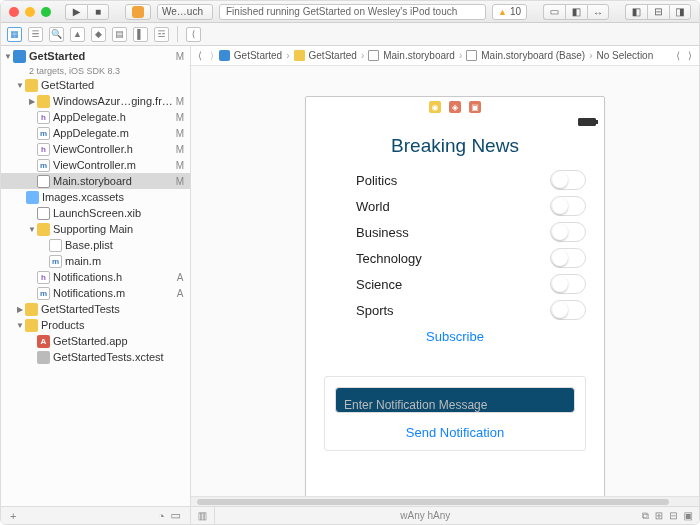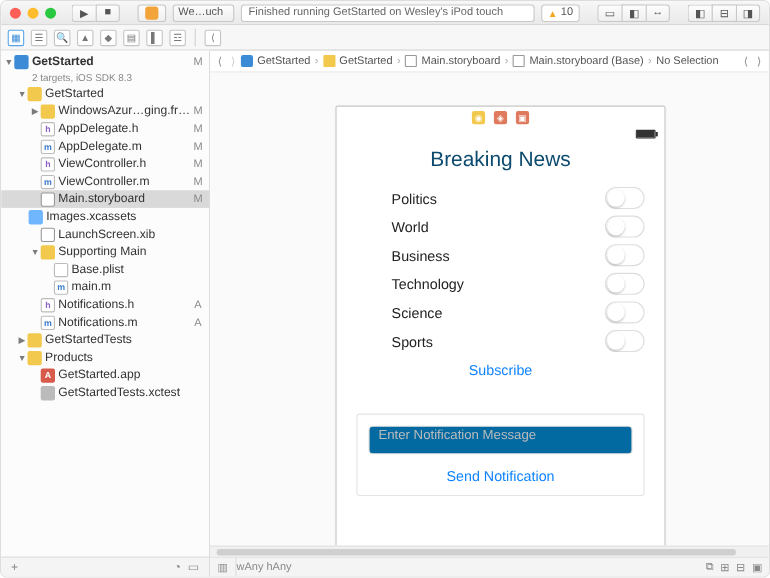--- a/index.html
+++ b/index.html
@@ -76,26 +76,26 @@
   .battery .fill{background:#333;height:100%;width:100%;}
 
   .dev-body{flex:1;display:flex;flex-direction:column;padding:6px 18px 10px;}
   .heading{font-size:19px;font-weight:500;text-align:center;margin-bottom:10px;color:#0c4a6e;}
   .opt-row{display:flex;align-items:center;justify-content:space-between;height:26px;font-size:13px;color:#222;}
   .opt-row .lab{padding-left:32px;}
   .switch{width:36px;height:20px;border-radius:10px;background:#fff;border:1px solid #ddd;position:relative;}
   .switch::after{content:"";position:absolute;left:1px;top:1px;width:16px;height:16px;border-radius:50%;background:#fff;box-shadow:0 1px 2px rgba(0,0,0,0.25);}
   .link-btn{color:#1084ff;font-size:13px;text-align:center;margin-top:6px;}
   .sect{border:1px solid #e4e4e4;border-radius:3px;margin-top:14px;padding:10px 10px 6px;}
-  .msg-field{width:100%;height:26px;border:1px solid #ddd;border-radius:4px;background:#0369a1;color:#bbb;font-size:12px;display:flex;align-items:flex-start;padding:0 8px;}
+  .msg-field{width:100%;height:26px;border:1px solid #ddd;border-radius:4px;background:#0c4a6e;color:#bbb;font-size:12px;display:flex;align-items:flex-end;padding:0 8px;}
 
   
   .bottombar{height:18px;border-top:1px solid #ddd;background:#f4f4f4;display:flex;align-items:center;font-size:10px;color:#888;}
   .bb-seg{flex:0 0 24px;text-align:center;border-right:1px solid #ddd;height:100%;display:flex;align-items:center;justify-content:center;}
-  .bb-center{flex:1;text-align:left;}
+  .bb-center{flex:1;text-align:center;}
   .bb-right{display:flex;gap:6px;padding:0 6px;}
 
   
   .hscroll{height:10px;background:#f0f0f0;border-top:1px solid #e2e2e2;position:relative;}
   .hscroll .thumb{position:absolute;left:6px;right:30px;top:2px;height:6px;background:#cfcfcf;border-radius:3px;}
 </style>
 </head>
 <body>
 
 <div class="titlebar">

